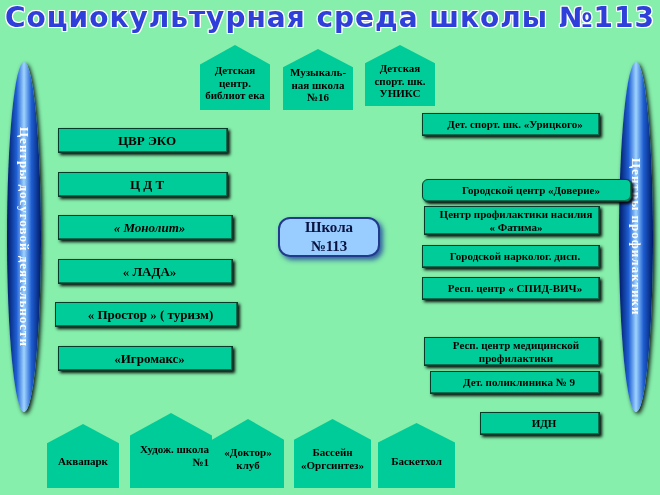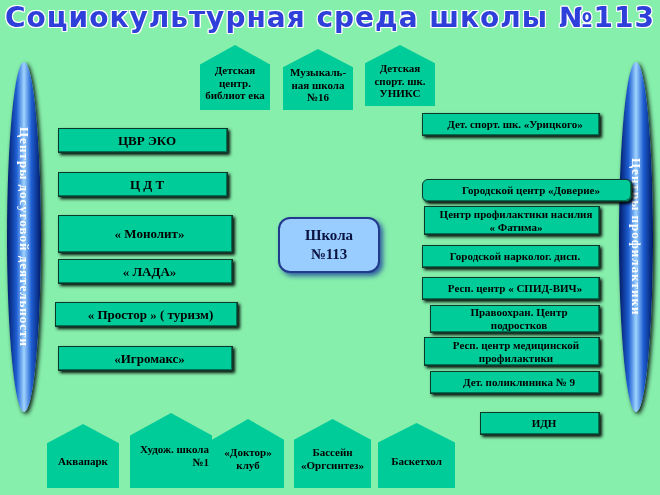--- a/index.html
+++ b/index.html
@@ -39,21 +39,21 @@
     border-radius:50% / 50%;
     background: linear-gradient(to right,#001a66 0%, #1e5ed2 28%, #9fd4ff 50%, #1e5ed2 72%, #001a66 100%);
     box-shadow:2px 2px 4px rgba(0,0,0,0.9);
     color:#fff; display:flex; align-items:center; justify-content:center;
   }
   .vtext {
     writing-mode: vertical-rl; text-align:center;
     font-weight:bold; font-size:13px; letter-spacing:1px; white-space:nowrap;
   }
   .school {
-    position:absolute; left:278px; top:217px; width:102px; height:56px;
+    position:absolute; left:278px; top:217px; width:102px; height:40px;
     background:#99ccff; border:2px solid #223a8c; border-radius:12px;
     box-shadow:3px 3px 5px rgba(40,80,160,0.9);
     display:flex; flex-direction:column; align-items:center; justify-content:center;
     color:#0a1340; font-weight:bold; font-size:15px; line-height:1.25;
   }
 </style>
 </head>
 <body>
 
 <div class="stage">
@@ -67,36 +67,35 @@
   <div class="capsule" style="left:619px; top:62px;">
     <span class="vtext">Центры профилактики</span>
   </div>
 
   <div class="node pent" style="left:200px; top:45px; width:70px; height:65px;">Детская центр. библиот ека</div>
   <div class="node pent" style="left:283px; top:49px; width:70px; height:61px;">Музыкаль-ная школа №16</div>
   <div class="node pent" style="left:365px; top:45px; width:70px; height:61px;">Детская спорт. шк. УНИКС</div>
 
   <div class="node rect left-col" style="left:58px; top:128px; width:170px; height:25px;">ЦВР ЭКО</div>
   <div class="node rect left-col" style="left:58px; top:172px; width:170px; height:25px;">Ц Д Т</div>
-  <div class="node rect left-col" style="left:58px; top:215px; width:175px; height:38px;">« Монолит»</div>
+  <div class="node rect left-col" style="left:58px; top:215px; width:175px; height:25px;font-style:italic;">« Монолит»</div>
   <div class="node rect left-col" style="left:58px; top:259px; width:175px; height:25px;">« ЛАДА»</div>
   <div class="node rect left-col" style="left:55px; top:302px; width:183px; height:25px;">« Простор » ( туризм)</div>
   <div class="node rect left-col" style="left:58px; top:346px; width:175px; height:25px;text-align:right;">«Игромакс»</div>
 
   <div class="school">
     <span>Школа</span>
     <span>№113</span>
   </div>
 
   <div class="node rect right-col" style="left:422px; top:113px; width:178px; height:23px;">Дет. спорт. шк. «Урицкого»</div>
   <div class="node rect right-col" style="left:422px; top:179px; width:210px; height:23px;border-radius:6px;">Городской центр «Доверие»</div>
   <div class="node rect right-col" style="left:424px; top:206px; width:176px; height:29px;">Центр профилактики насилия « Фатима»</div>
   <div class="node rect right-col" style="left:422px; top:245px; width:178px; height:23px;">Городской нарколог. дисп.</div>
   <div class="node rect right-col" style="left:422px; top:277px; width:178px; height:23px;">Респ. центр « СПИД-ВИЧ»</div>
-  <div class="node rect right-col" style="left:430px; top:305px; width:170px; height:28px;">Правоохран. Центр подростков</div>
   <div class="node rect right-col" style="left:424px; top:337px; width:176px; height:29px;">Респ. центр медицинской профилактики</div>
   <div class="node rect right-col" style="left:430px; top:371px; width:170px; height:23px;">Дет. поликлиника № 9</div>
   <div class="node rect right-col" style="left:480px; top:412px; width:120px; height:23px;">ИДН</div>
 
   <div class="node pent" style="left:47px; top:424px; width:72px; height:64px;">Аквапарк</div>
   <div class="node pent" style="left:130px; top:413px; width:82px; height:75px;text-align:right;">Худож. школа №1</div>
   <div class="node pent" style="left:212px; top:419px; width:72px; height:69px;">«Доктор» клуб</div>
   <div class="node pent" style="left:294px; top:419px; width:77px; height:69px;">Бассейн «Оргсинтез»</div>
   <div class="node pent" style="left:378px; top:423px; width:77px; height:65px;">Баскетхол</div>
 

